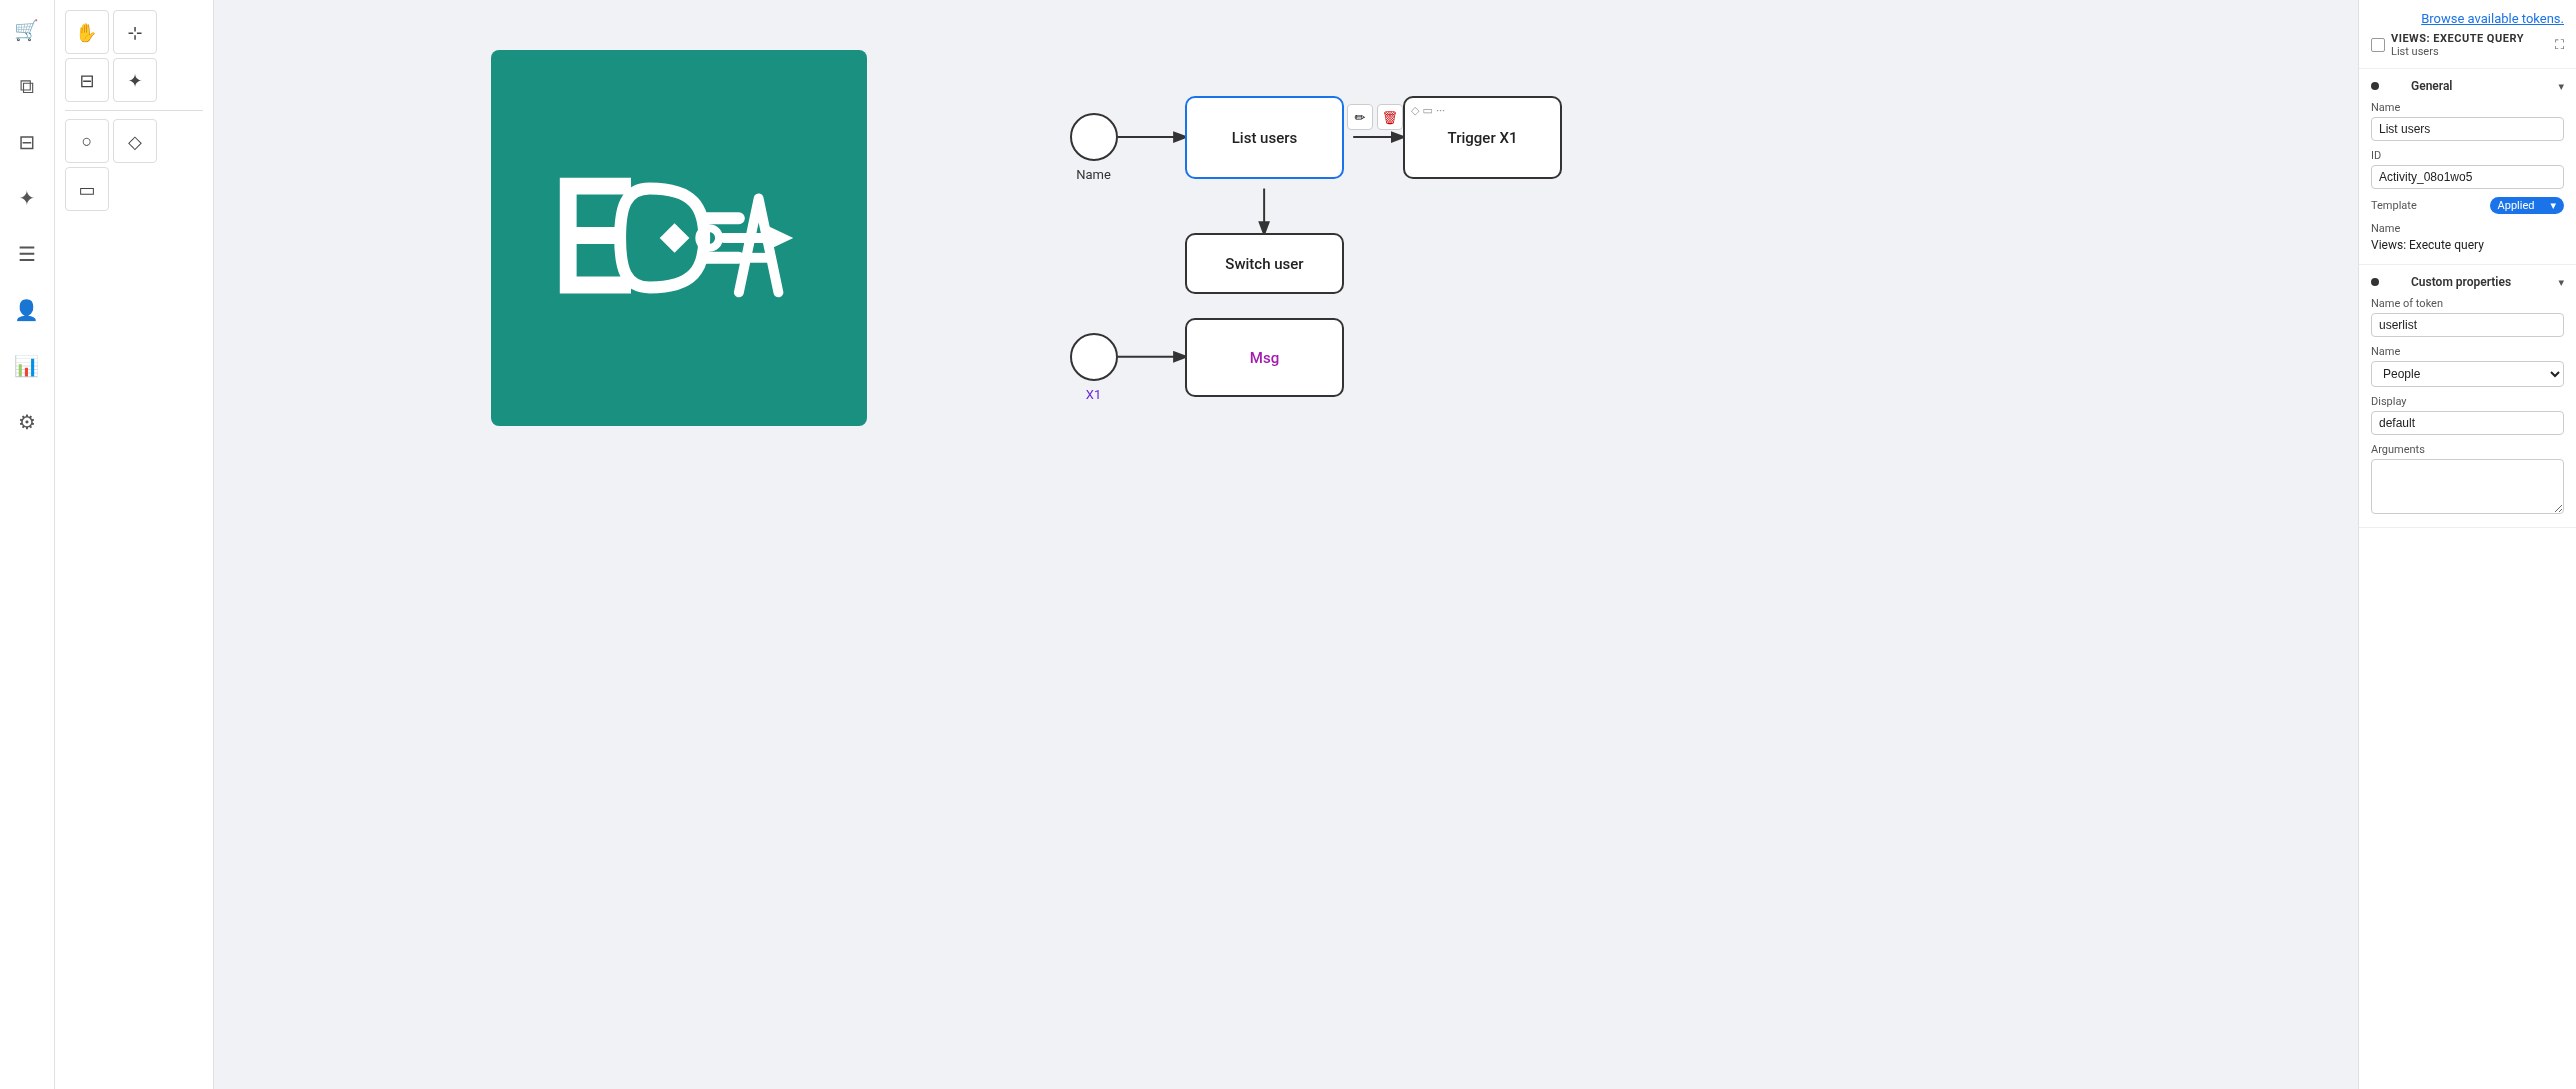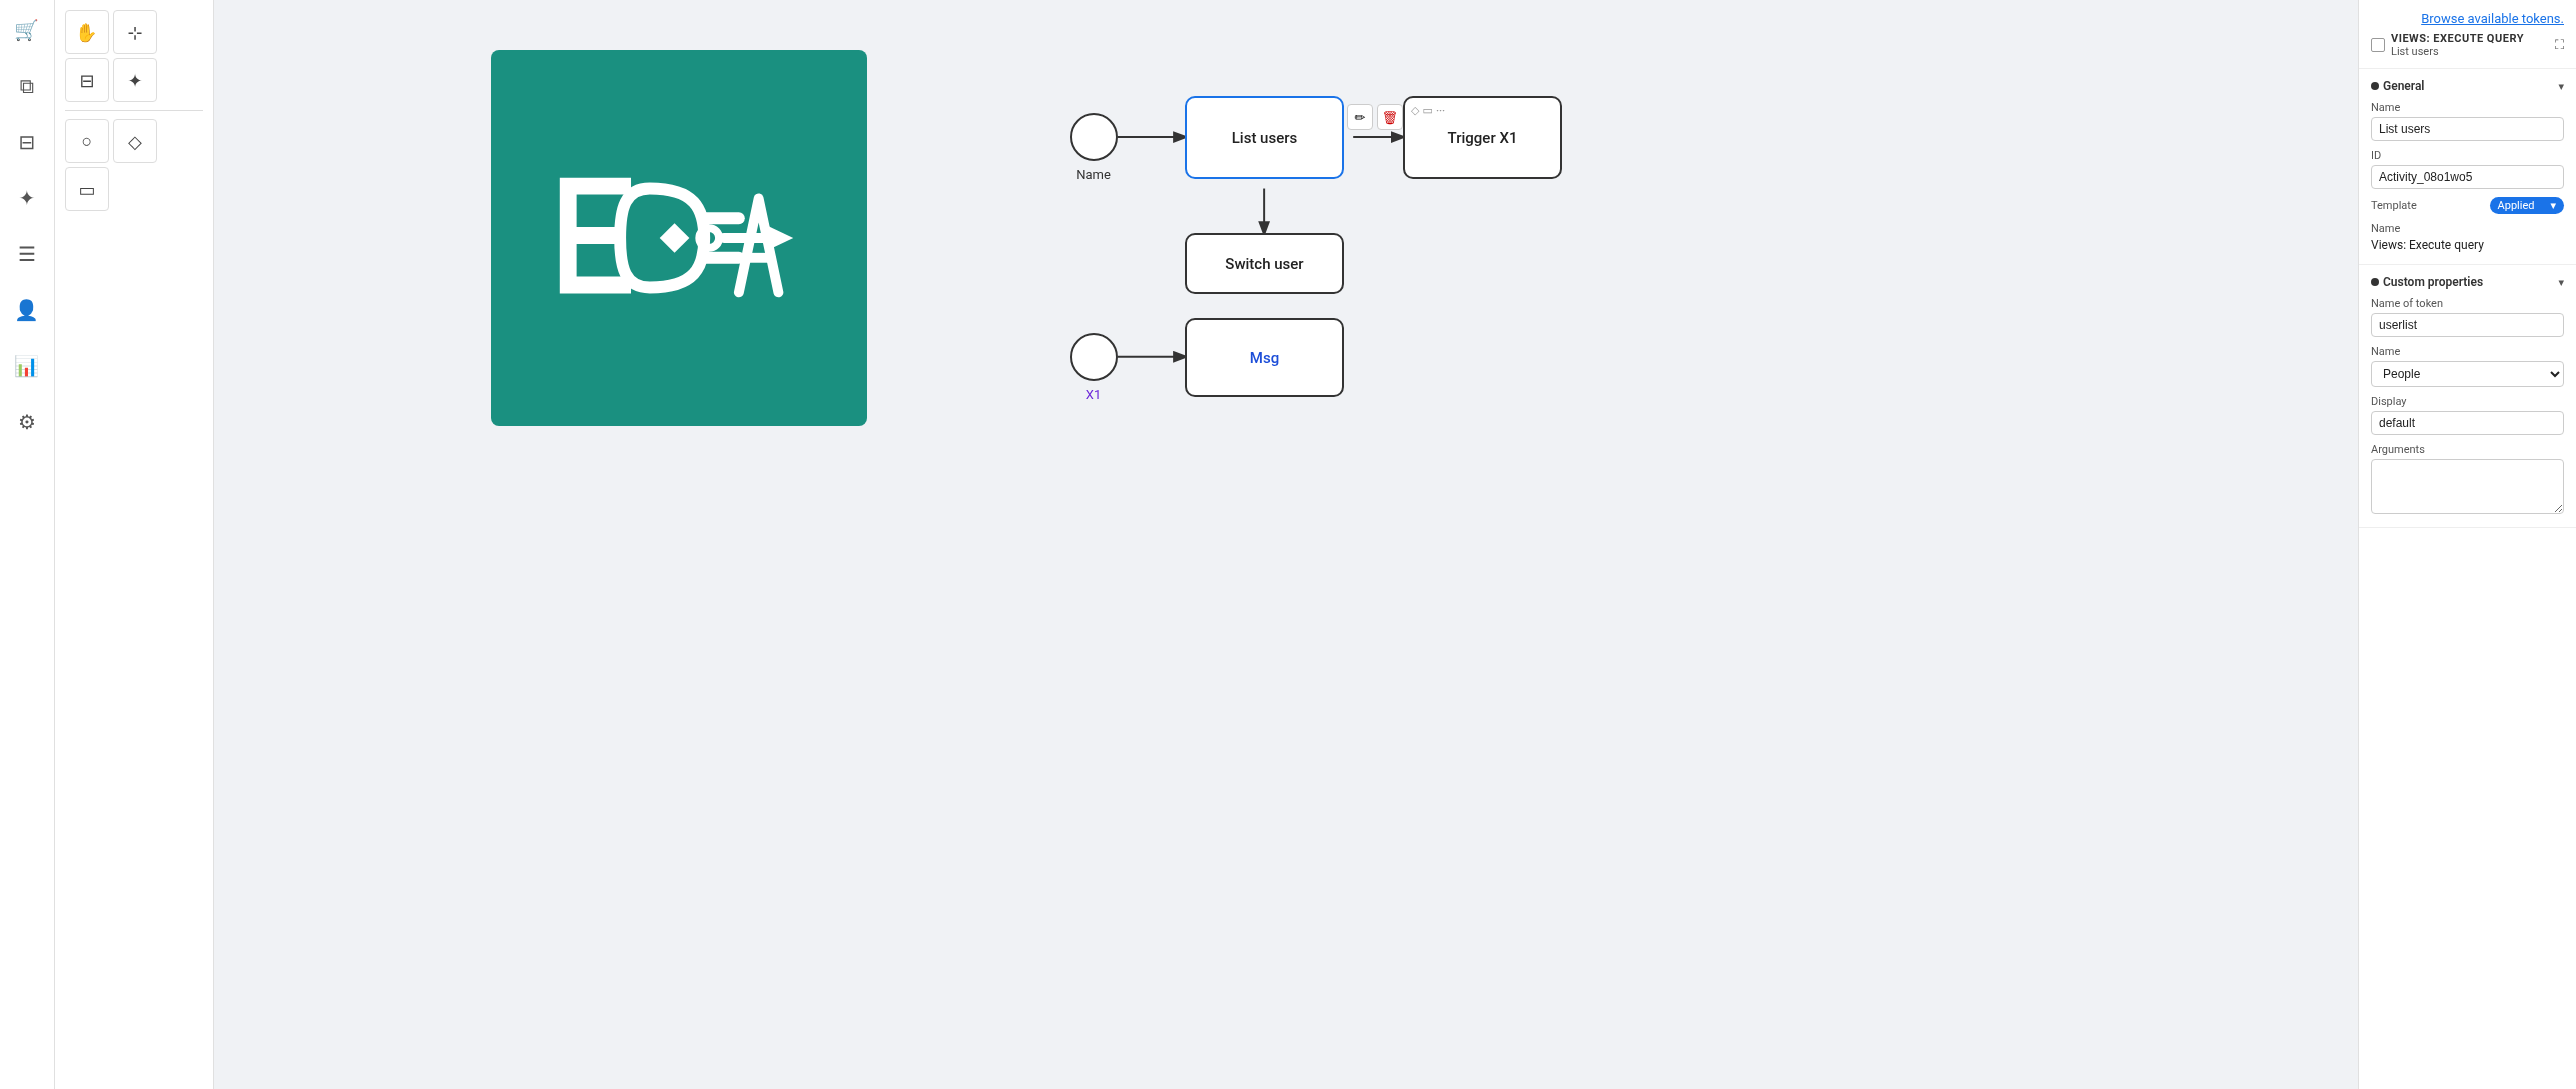--- a/index.html
+++ b/index.html
@@ -157,20 +157,21 @@
     
     .panel-section {
       padding: 10px 12px;
       border-bottom: 1px solid #eee;
     }
     .section-header {
       display: flex;
       align-items: center;
       margin-bottom: 8px;
       cursor: pointer;
+      gap: 28px;
     }
     .section-title {
       font-size: 12px;
       font-weight: 600;
       color: #333;
       flex: 1;
     }
     .section-dot {
       width: 8px;
       height: 8px;
@@ -358,21 +359,21 @@
       <span>Trigger X1</span>
     </div>
 
     <div style="position:absolute;left:119px;top:183px;width:159px;height:61px;border-radius:10px;border:2px solid #333;background:#fff;display:flex;align-items:center;justify-content:center;font-size:15px;font-weight:500;color:#222;cursor:pointer;">
       <span>Switch user</span>
     </div>
 
     <div style="position:absolute;left:4px;top:283px;width:48px;height:48px;border-radius:50%;border:2px solid #333;background:#fff;display:flex;align-items:center;justify-content:center;"></div>
     <div style="position:absolute;left:0;top:337px;font-size:13px;color:#6d28d9;text-align:center;width:55px;">X1</div>
 
-    <div style="position:absolute;left:119px;top:268px;width:159px;height:79px;border-radius:10px;border:2px solid #333;background:#fff;display:flex;align-items:center;justify-content:center;font-size:15px;font-weight:500;color:#1d4ed8;cursor:pointer;">
+    <div style="position:absolute;left:119px;top:268px;width:159px;height:79px;border-radius:10px;border:2px solid #333;background:#fff;display:flex;align-items:center;justify-content:center;font-size:15px;font-weight:500;color:#a21caf;cursor:pointer;">
       <span>Msg</span>
     </div>
   </div>
 
 </div>
 
 <div class="right-panel">
 
   <div class="right-panel-top">
     <span class="browse-link">Browse available tokens.</span>

